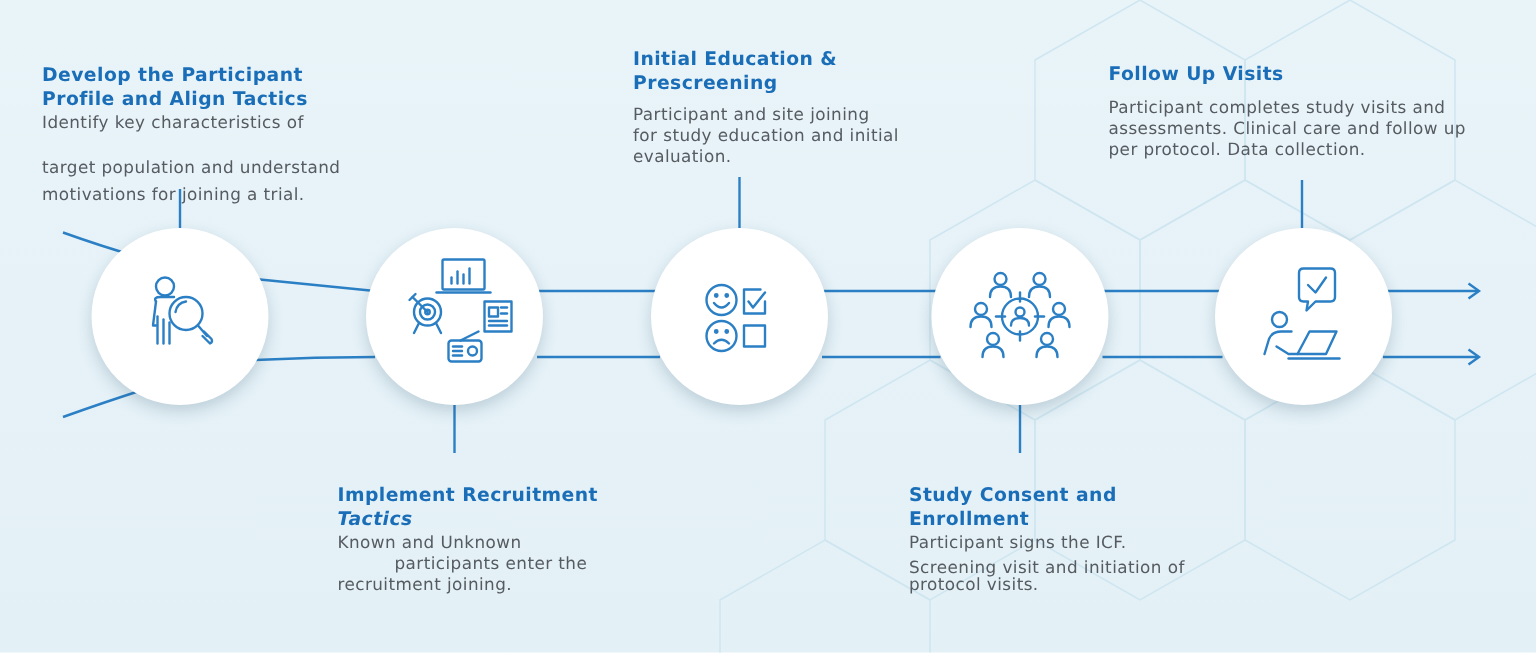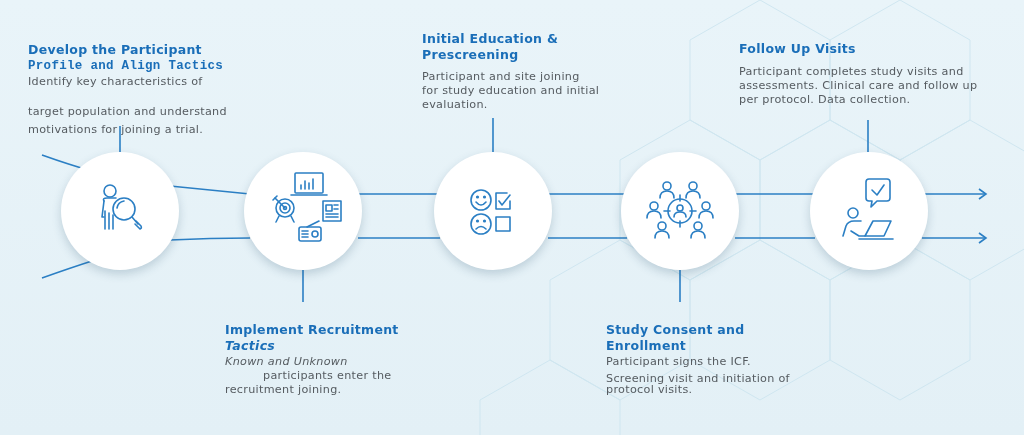--- a/index.html
+++ b/index.html
@@ -47,21 +47,21 @@
     <line x1="120" y1="126" x2="120" y2="153"></line>
     <line x1="303" y1="268" x2="303" y2="302"></line>
     <line x1="493" y1="118" x2="493" y2="152"></line>
     <line x1="680" y1="268" x2="680" y2="302"></line>
     <line x1="868" y1="120" x2="868" y2="152"></line>
   </g>
 </svg>
 
 <div>
   <p class="title" style="left:28px;top:42px;">Develop the Participant</p>
-  <p class="title" style="left:28px;top:58px;font-family:Liberation Mono, monospace;">Profile and Align Tactics</p>
+  <p class="title" style="left:28px;top:58px;">Profile and Align Tactics</p>
   <p class="desc" style="left:28px;top:75px;">Identify key characteristics of</p>
   <p class="desc" style="left:28px;top:93px;margin-top:12px;">target population and understand</p>
   <p class="desc" style="left:28px;top:103px;margin-top:20px;">motivations for joining a trial.</p>
 </div>
 <div class="circle" style="left:61px;top:152px;">
   <svg viewBox="0 0 80 80">
     <g class="ic">
       <circle cx="30" cy="20" r="6"></circle>
       <path d="M24,30 Q22,27 27,27 L36,27"></path>
       <path d="M24,30 L22,46 L24,46"></path>
@@ -103,21 +103,21 @@
       <line x1="39" y1="60" x2="45" y2="60"></line>
         <line x1="39" y1="63" x2="45" y2="63"></line>
         <line x1="39" y1="66" x2="45" y2="66"></line>
       <circle cx="52" cy="63" r="3"></circle>
     </g>
   </svg>
 </div>
 <div>
   <p class="title" style="left:225px;top:322px;">Implement Recruitment</p>
   <p class="title" style="left:225px;top:338px;font-style:italic;">Tactics</p>
-  <p class="desc" style="left:225px;top:355px;font-style:italic;">Known and Unknown</p>
+  <p class="desc" style="left:225px;top:355px;">Known and Unknown</p>
   <p class="desc" style="left:225px;top:369px;margin-left:38px;">participants enter the</p>
   <p class="desc" style="left:225px;top:383px;">recruitment joining.</p>
 </div>
 
 <div>
   <p class="title" style="left:422px;top:31px;">Initial Education &amp;</p>
   <p class="title" style="left:422px;top:47px;">Prescreening</p>
   <p class="desc" style="left:422px;top:70px;">Participant and site joining</p>
   <p class="desc" style="left:422px;top:84px;">for study education and initial</p>
   <p class="desc" style="left:422px;top:98px;">evaluation.</p>

